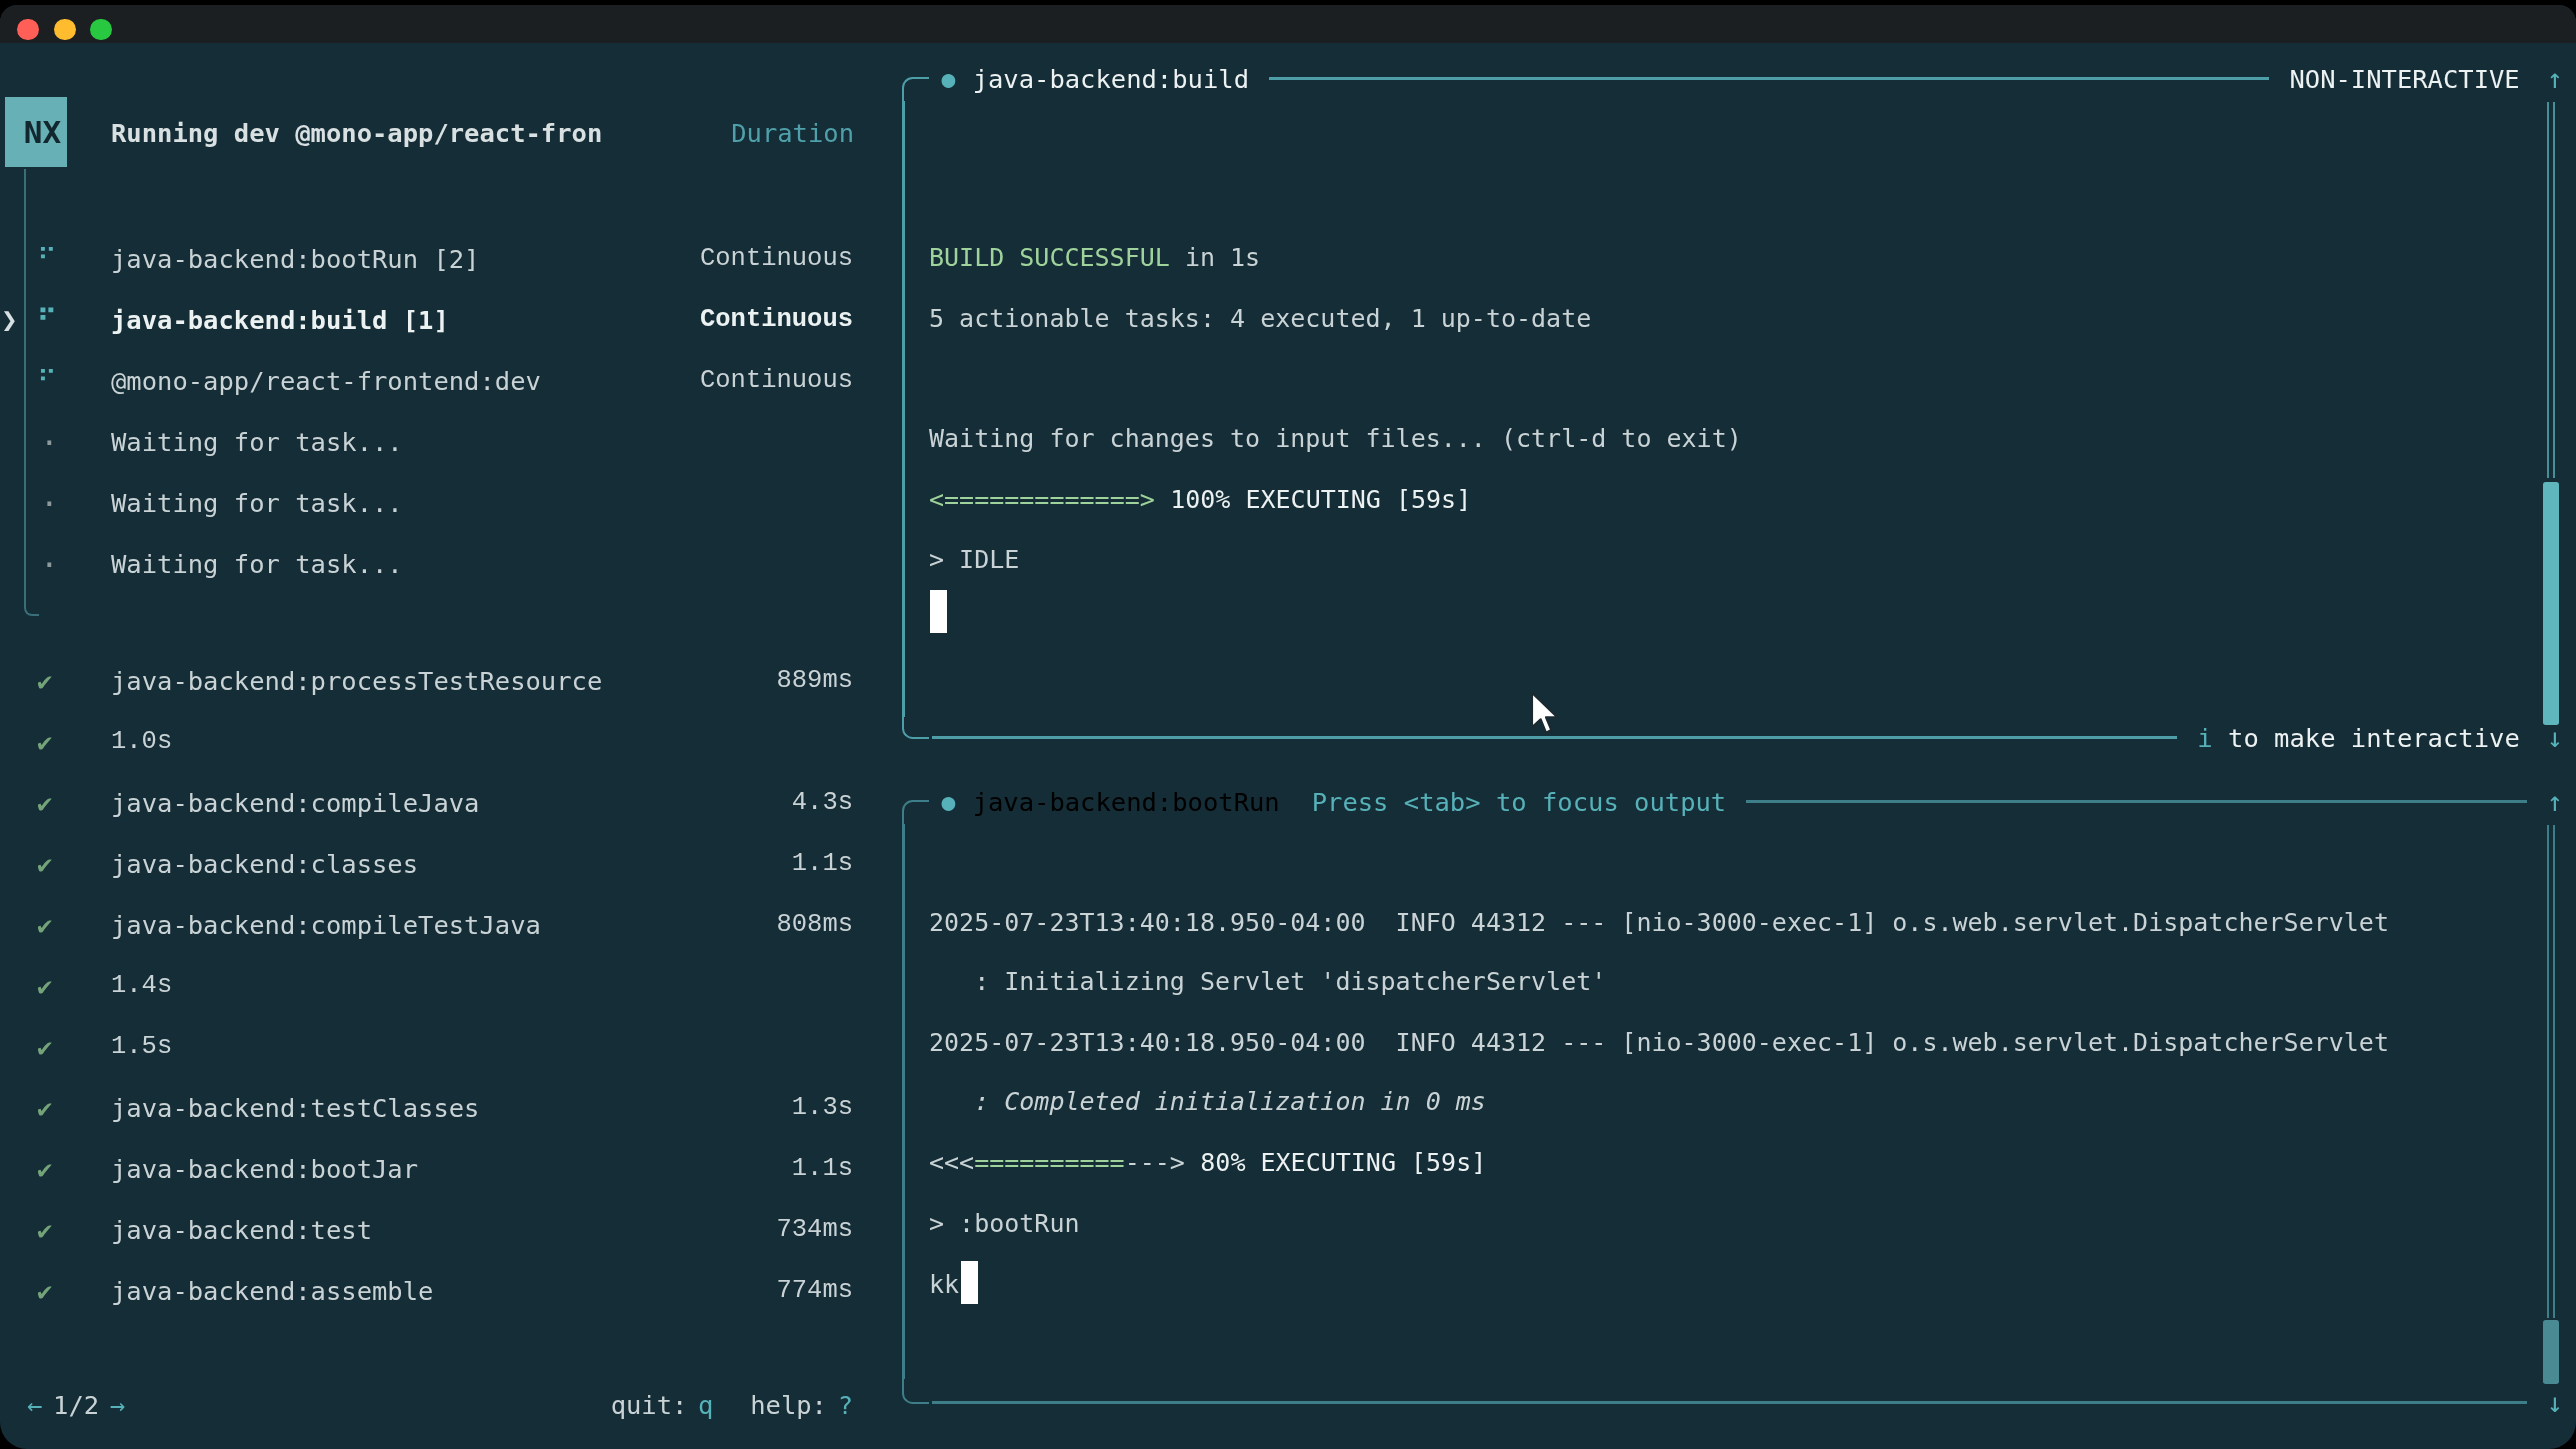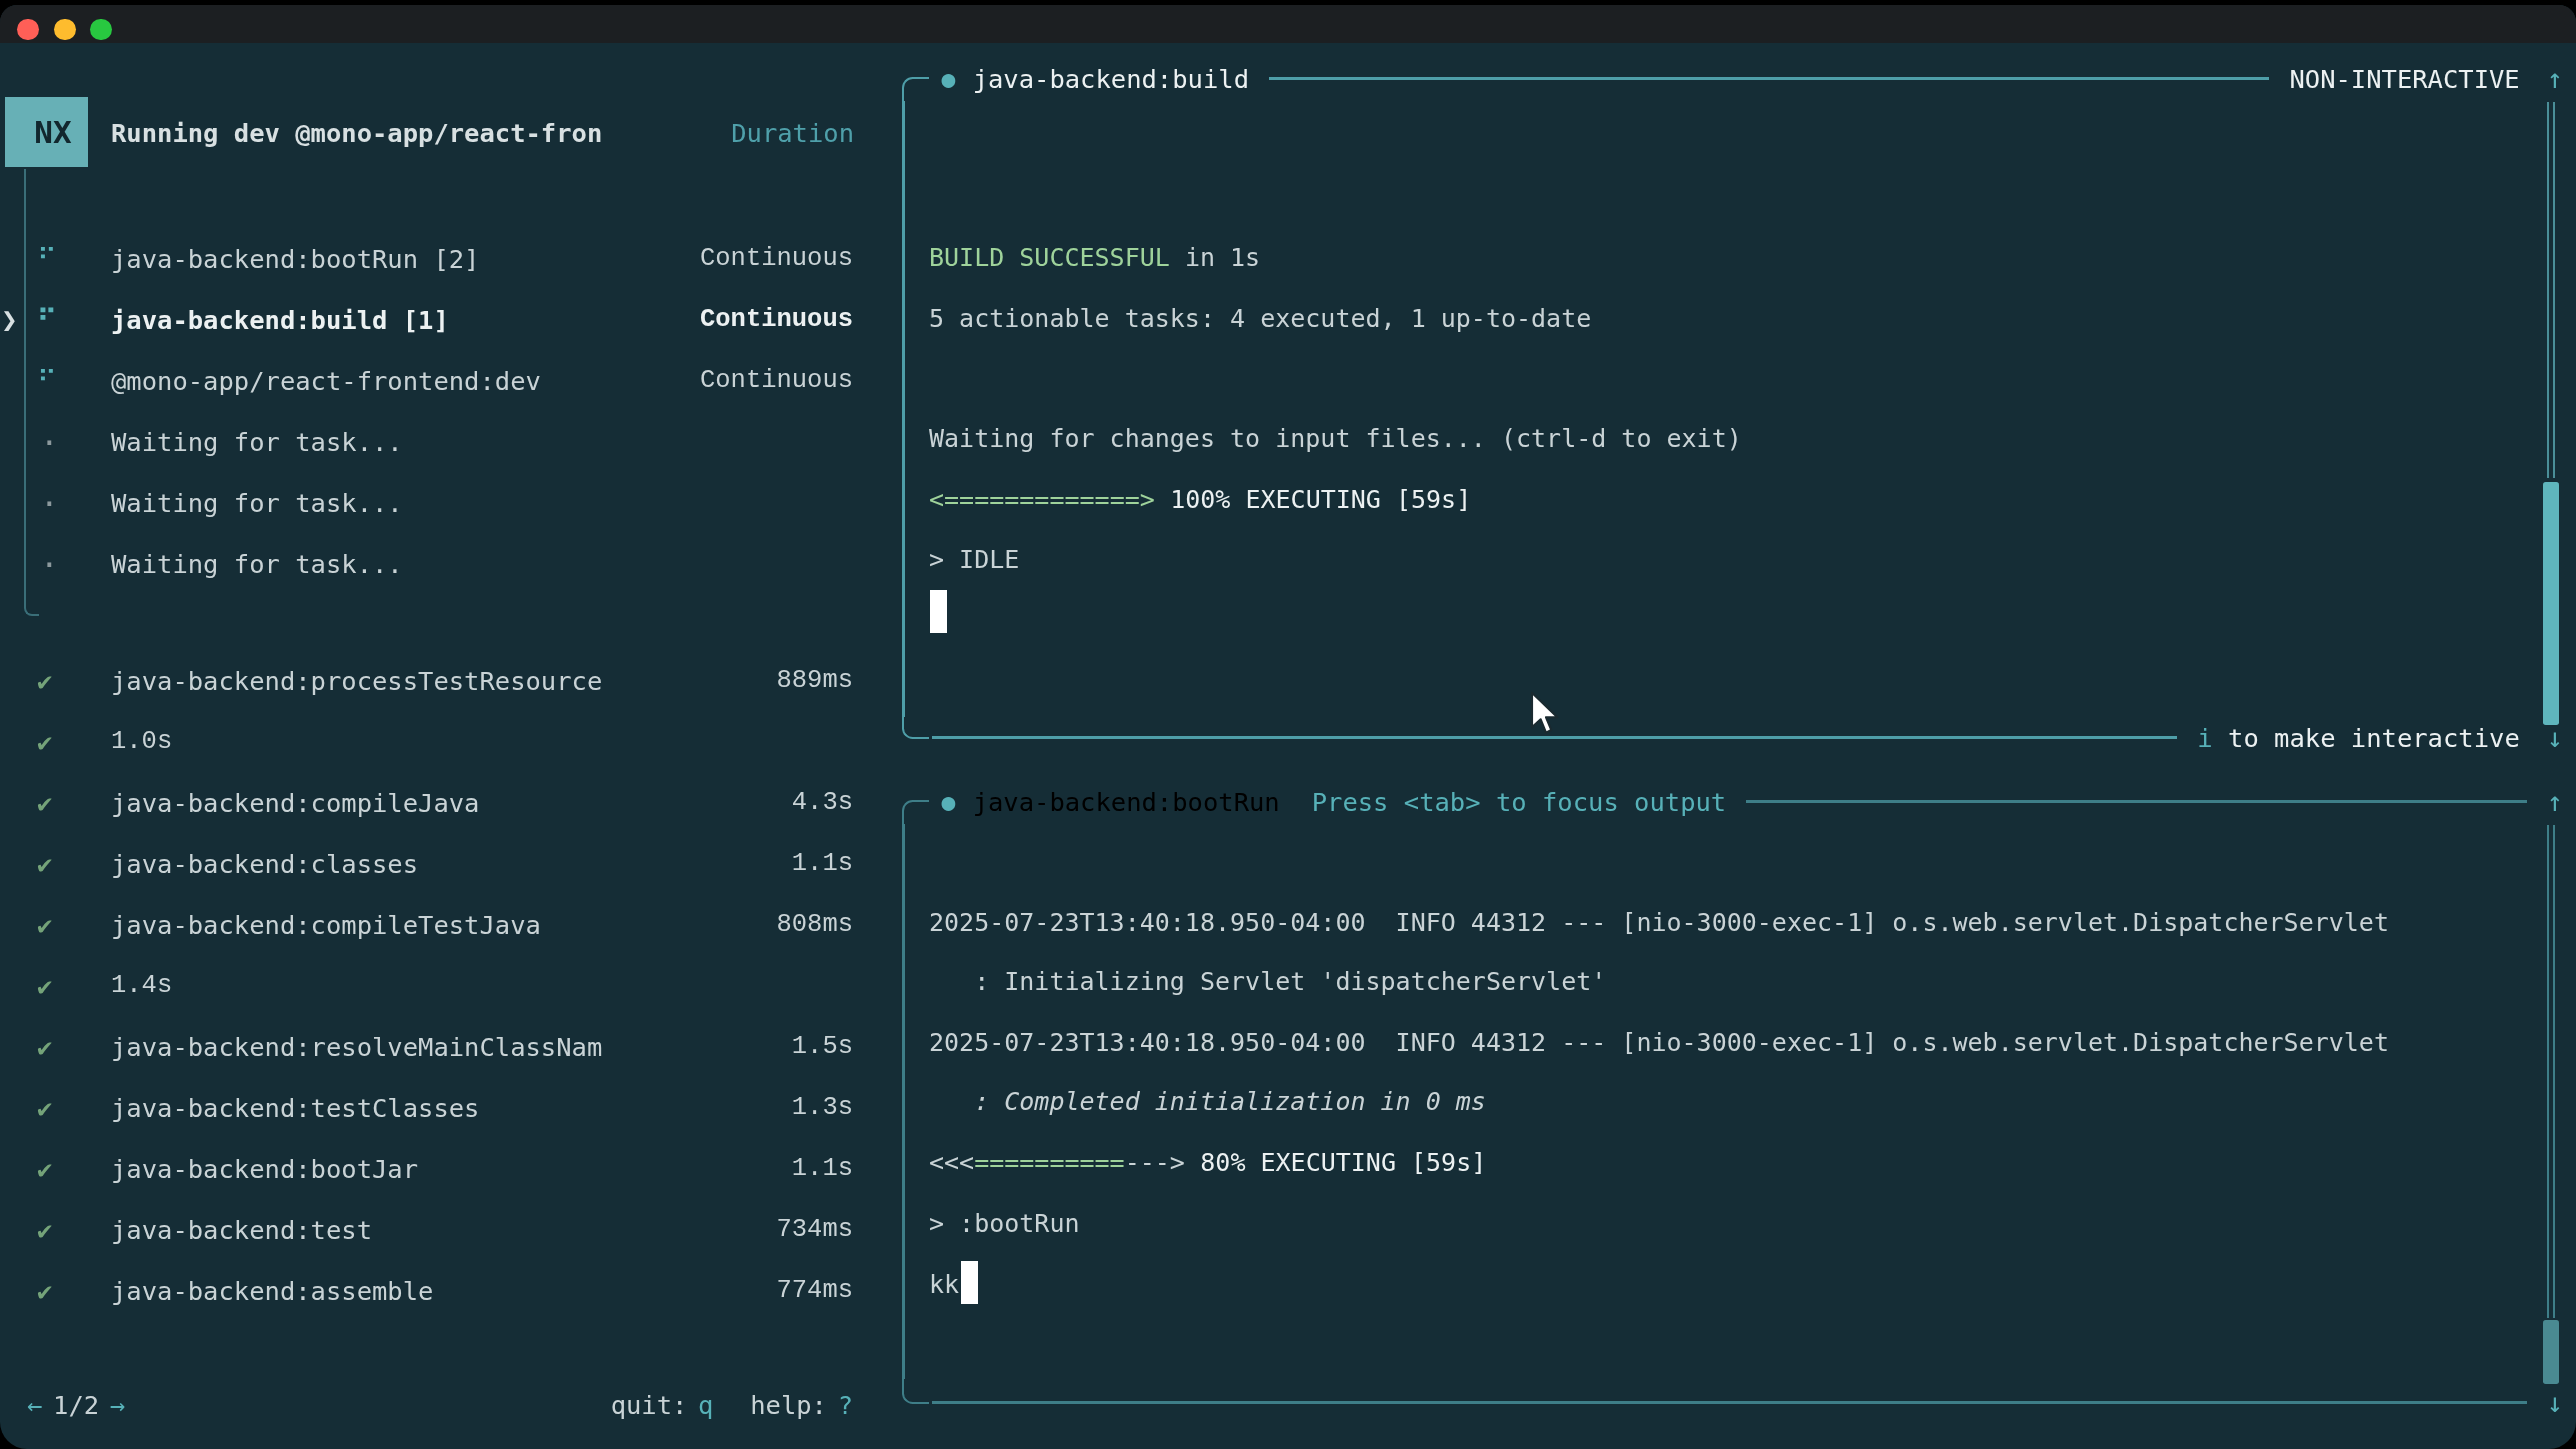--- a/index.html
+++ b/index.html
@@ -19,21 +19,21 @@
   .light.yellow{left:54px;background:#FEBC2E;}
   .light.green{left:90px;background:#28C840;}
 
   .abs{position:absolute;}
   .teal{color:var(--teal);}
   .greentxt{color:var(--green);}
   .bold{font-weight:normal;}
   .brighttxt{color:var(--bright);}
 
   
-  .nx-badge{position:absolute;left:5.4px;top:97px;width:83px;height:70px;background:#67B0B6;
+  .nx-badge{position:absolute;left:5.4px;top:97px;width:62px;height:70px;background:#67B0B6;
             color:#12272E;font-size:31px;font-weight:bold;display:flex;align-items:center;justify-content:center;padding-left:12px;}
   .sb-header{position:absolute;left:111px;top:113px;width:743px;height:39px;display:flex;
              justify-content:space-between;align-items:center;font-size:25.5px;}
   .sb-title{color:#D8E0E2;font-weight:bold;}
   .sb-duration{color:var(--teal-dim);}
   .vline{position:absolute;left:24px;top:169px;width:14.8px;height:447px;
          border-left:2.7px solid #3A6E78;border-bottom:2.7px solid #3A6E78;border-bottom-left-radius:8px;}
   .tasklist{position:absolute;left:0;width:892px;}
   .trow{position:relative;height:61px;display:flex;align-items:center;
         padding-left:111px;padding-right:39px;font-size:25.5px;color:var(--text);}
@@ -139,21 +139,20 @@
       <span class="ticon check">✔</span>
       <span class="tname">java-backend:compileTestJava</span>
       <span class="tstatus">808ms</span>
     </div>
     <div class="trow">
       <span class="ticon check">✔</span>
       <span class="tstatus">1.4s</span>
     </div>
     <div class="trow">
       <span class="ticon check">✔</span>
-      <span class="tname">java-backend:resolveMainClassNam</span>
       <span class="tstatus">1.5s</span>
     </div>
     <div class="trow">
       <span class="ticon check">✔</span>
       <span class="tname">java-backend:testClasses</span>
       <span class="tstatus">1.3s</span>
     </div>
     <div class="trow">
       <span class="ticon check">✔</span>
       <span class="tname">java-backend:bootJar</span>

